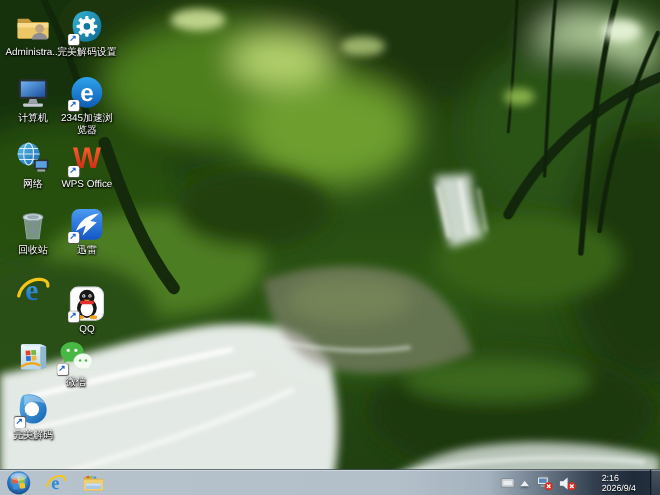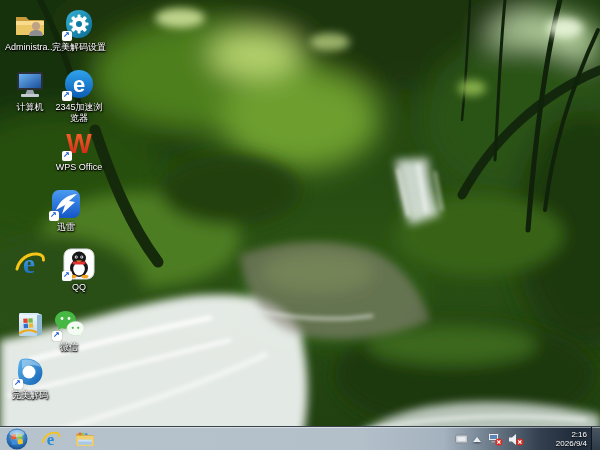--- a/index.html
+++ b/index.html
@@ -22,21 +22,21 @@
   .taskbar{position:absolute;left:0;bottom:0;width:600px;height:24px;
     background:linear-gradient(90deg,#b6c2cc 0%,#b3c0ca 60%,#a4b2bf 74%,#6b7a89 82%,#333f4e 90%,#1f2b39 96%,#243140 100%);
     border-top:1px solid #39434d;box-shadow:inset 0 1px 0 rgba(255,255,255,.45);
     display:flex;align-items:center;box-sizing:border-box;}
   .start-orb{width:22px;height:22px;margin-left:6px;cursor:pointer;}
   .task-btn{width:22px;height:22px;margin-left:12px;display:flex;align-items:center;justify-content:center;cursor:pointer;}
   .tray{position:absolute;right:0;top:0;height:24px;display:flex;align-items:center;}
   .tray-ic{margin-right:5px;display:flex;align-items:center;cursor:pointer;}
   .tray-arrow{width:0;height:0;border-left:4px solid transparent;border-right:4px solid transparent;
     border-bottom:5px solid #e9eef2;margin-right:7px;cursor:pointer;filter:drop-shadow(0 1px 1px rgba(0,0,0,.5));}
-  .clock{color:#fff;font-size:8px;line-height:9px;text-align:right;margin:0 4px 0 18px;min-width:40px;
+  .clock{color:#fff;font-size:8px;line-height:9px;text-align:left;margin:0 4px 0 18px;min-width:40px;
     text-shadow:0 1px 1px rgba(0,0,0,.8);cursor:default;}
   .show-desktop{width:8px;height:24px;border-left:1px solid #0c151e;
     background:linear-gradient(180deg,rgba(255,255,255,.18),rgba(255,255,255,.04));cursor:pointer;}
 </style>
 </head>
 <body>
 
 <div class="desktop">
 
   <svg class="wallpaper" viewBox="0 0 600 450" preserveAspectRatio="none">
@@ -183,39 +183,70 @@
             </linearGradient>
           </defs>
         <circle cx="16" cy="16" r="14" fill="url(#blc)"></circle>
         <text x="16" y="24" font-size="22" font-weight="bold" text-anchor="middle" fill="#ffffff" font-family="Liberation Sans,sans-serif">e</text>
       </svg>
       <span class="sc"></span>
     </div>
     <span class="lbl">2345加速浏览器</span>
   </div>
 
+  <div class="dicon cjk" style="left:3px;top:128px">
+    <div class="ic">
+      <svg viewBox="0 0 32 32" width="32" height="32">
+        <defs>
+            <linearGradient id="glb" x1="0" y1="0" x2="1" y2="1">
+          <stop offset="0" stop-color="#62c3e8"></stop>
+              <stop offset="1" stop-color="#1565b0"></stop>
+            </linearGradient>
+          </defs>
+        <circle cx="12" cy="12" r="10" fill="url(#glb)"></circle>
+        <ellipse cx="12" cy="12" rx="4.5" ry="10" fill="none" stroke="#d8eefc" stroke-width="1"></ellipse>
+        <path d="M2,12 h20 M3.5,7 h17 M3.5,17 h17" stroke="#d8eefc" stroke-width="1" fill="none"></path>
+        <rect x="17" y="17" width="13" height="9" rx="1" fill="#2b2f36"></rect>
+        <rect x="18.5" y="18.5" width="10" height="6" fill="#5aa0e0"></rect>
+        <rect x="20" y="26" width="7" height="2" fill="#9aa3ad"></rect>
+      </svg>
+    </div>
+    <span class="lbl">网络</span>
+  </div>
 
   <div class="dicon" style="left:52px;top:128px">
     <div class="ic">
       <svg viewBox="0 0 32 32" width="32" height="32">
         <defs>
             <linearGradient id="wpsg" x1="0" y1="0" x2="0" y2="1">
           <stop offset="0" stop-color="#ff6a30"></stop>
               <stop offset="1" stop-color="#c81e10"></stop>
             </linearGradient>
           </defs>
         <text x="16" y="25" font-size="27" font-weight="bold" text-anchor="middle" fill="url(#wpsg)" font-family="Liberation Sans,sans-serif">W</text>
       </svg>
       <span class="sc"></span>
     </div>
     <span class="lbl">WPS Office</span>
   </div>
 
-
-  <div class="dicon cjk" style="left:39px;top:188px">
+  <div class="dicon cjk" style="left:3px;top:188px">
+    <div class="ic">
+      <svg viewBox="0 0 32 32" width="32" height="32">
+        <path d="M8,10 L10.5,29 h11 L24,10 Z" fill="rgba(190,208,220,.55)" stroke="#8fa0ac" stroke-width="1"></path>
+        <ellipse cx="16" cy="9.5" rx="9" ry="3.2" fill="rgba(225,235,242,.85)" stroke="#93a4b0" stroke-width="1"></ellipse>
+        <ellipse cx="16" cy="9.5" rx="5.5" ry="1.8" fill="rgba(120,140,155,.6)"></ellipse>
+        <path d="M13,16 l3,-4 3,4 h-2 v3 h-2 v-3 Z" fill="#7d8f9b"></path>
+        <path d="M12,21 l4,4 4,-4 h-2.5 v-2 h-3 v2 Z" fill="#7d8f9b"></path>
+      </svg>
+    </div>
+    <span class="lbl">回收站</span>
+  </div>
+
+  <div class="dicon cjk" style="left:52px;top:188px">
     <div class="ic">
       <svg viewBox="0 0 32 32" width="32" height="32">
         <defs>
             <linearGradient id="xlg" x1="0" y1="0" x2="0" y2="1">
           <stop offset="0" stop-color="#4a9af2"></stop>
               <stop offset="1" stop-color="#1356c6"></stop>
             </linearGradient>
           </defs>
         <rect x="2" y="2" width="28" height="28" rx="7" fill="url(#xlg)"></rect>
         <path d="M6,22 C10,12 17,7 27,6 L19,13 L25,14 L12,26 L15,17 Z" fill="#ffffff"></path>
@@ -233,21 +264,21 @@
           <stop offset="0" stop-color="#55b3ee"></stop>
               <stop offset="1" stop-color="#1060b8"></stop>
             </linearGradient>
           </defs>
         <text x="15" y="25" font-size="27" font-weight="bold" text-anchor="middle" fill="url(#ieg)" font-family="Liberation Serif,serif">e</text>
         <path d="M3,21 C5,12 14,5 23,6 C28,6.5 30,9 29.5,12" fill="none" stroke="#f5c518" stroke-width="3" stroke-linecap="round"></path>
       </svg>
     </div>
   </div>
 
-  <div class="dicon" style="left:52px;top:248px">
+  <div class="dicon" style="left:52px;top:260px">
     <div class="ic">
       <svg viewBox="0 0 32 32" width="32" height="32">
         <rect x="1" y="1" width="30" height="30" rx="7" fill="#ffffff" stroke="#d8dde2"></rect>
         <ellipse cx="16" cy="10" rx="7" ry="6.5" fill="#17171a"></ellipse>
         <ellipse cx="16" cy="20" rx="9" ry="9" fill="#17171a"></ellipse>
         <ellipse cx="16" cy="21" rx="5.8" ry="6.5" fill="#ffffff"></ellipse>
         <circle cx="13.2" cy="9" r="1.5" fill="#ffffff"></circle>
           <circle cx="18.8" cy="9" r="1.5" fill="#ffffff"></circle>
         <circle cx="13.2" cy="9" r=".7" fill="#000"></circle>
           <circle cx="18.8" cy="9" r=".7" fill="#000"></circle>

